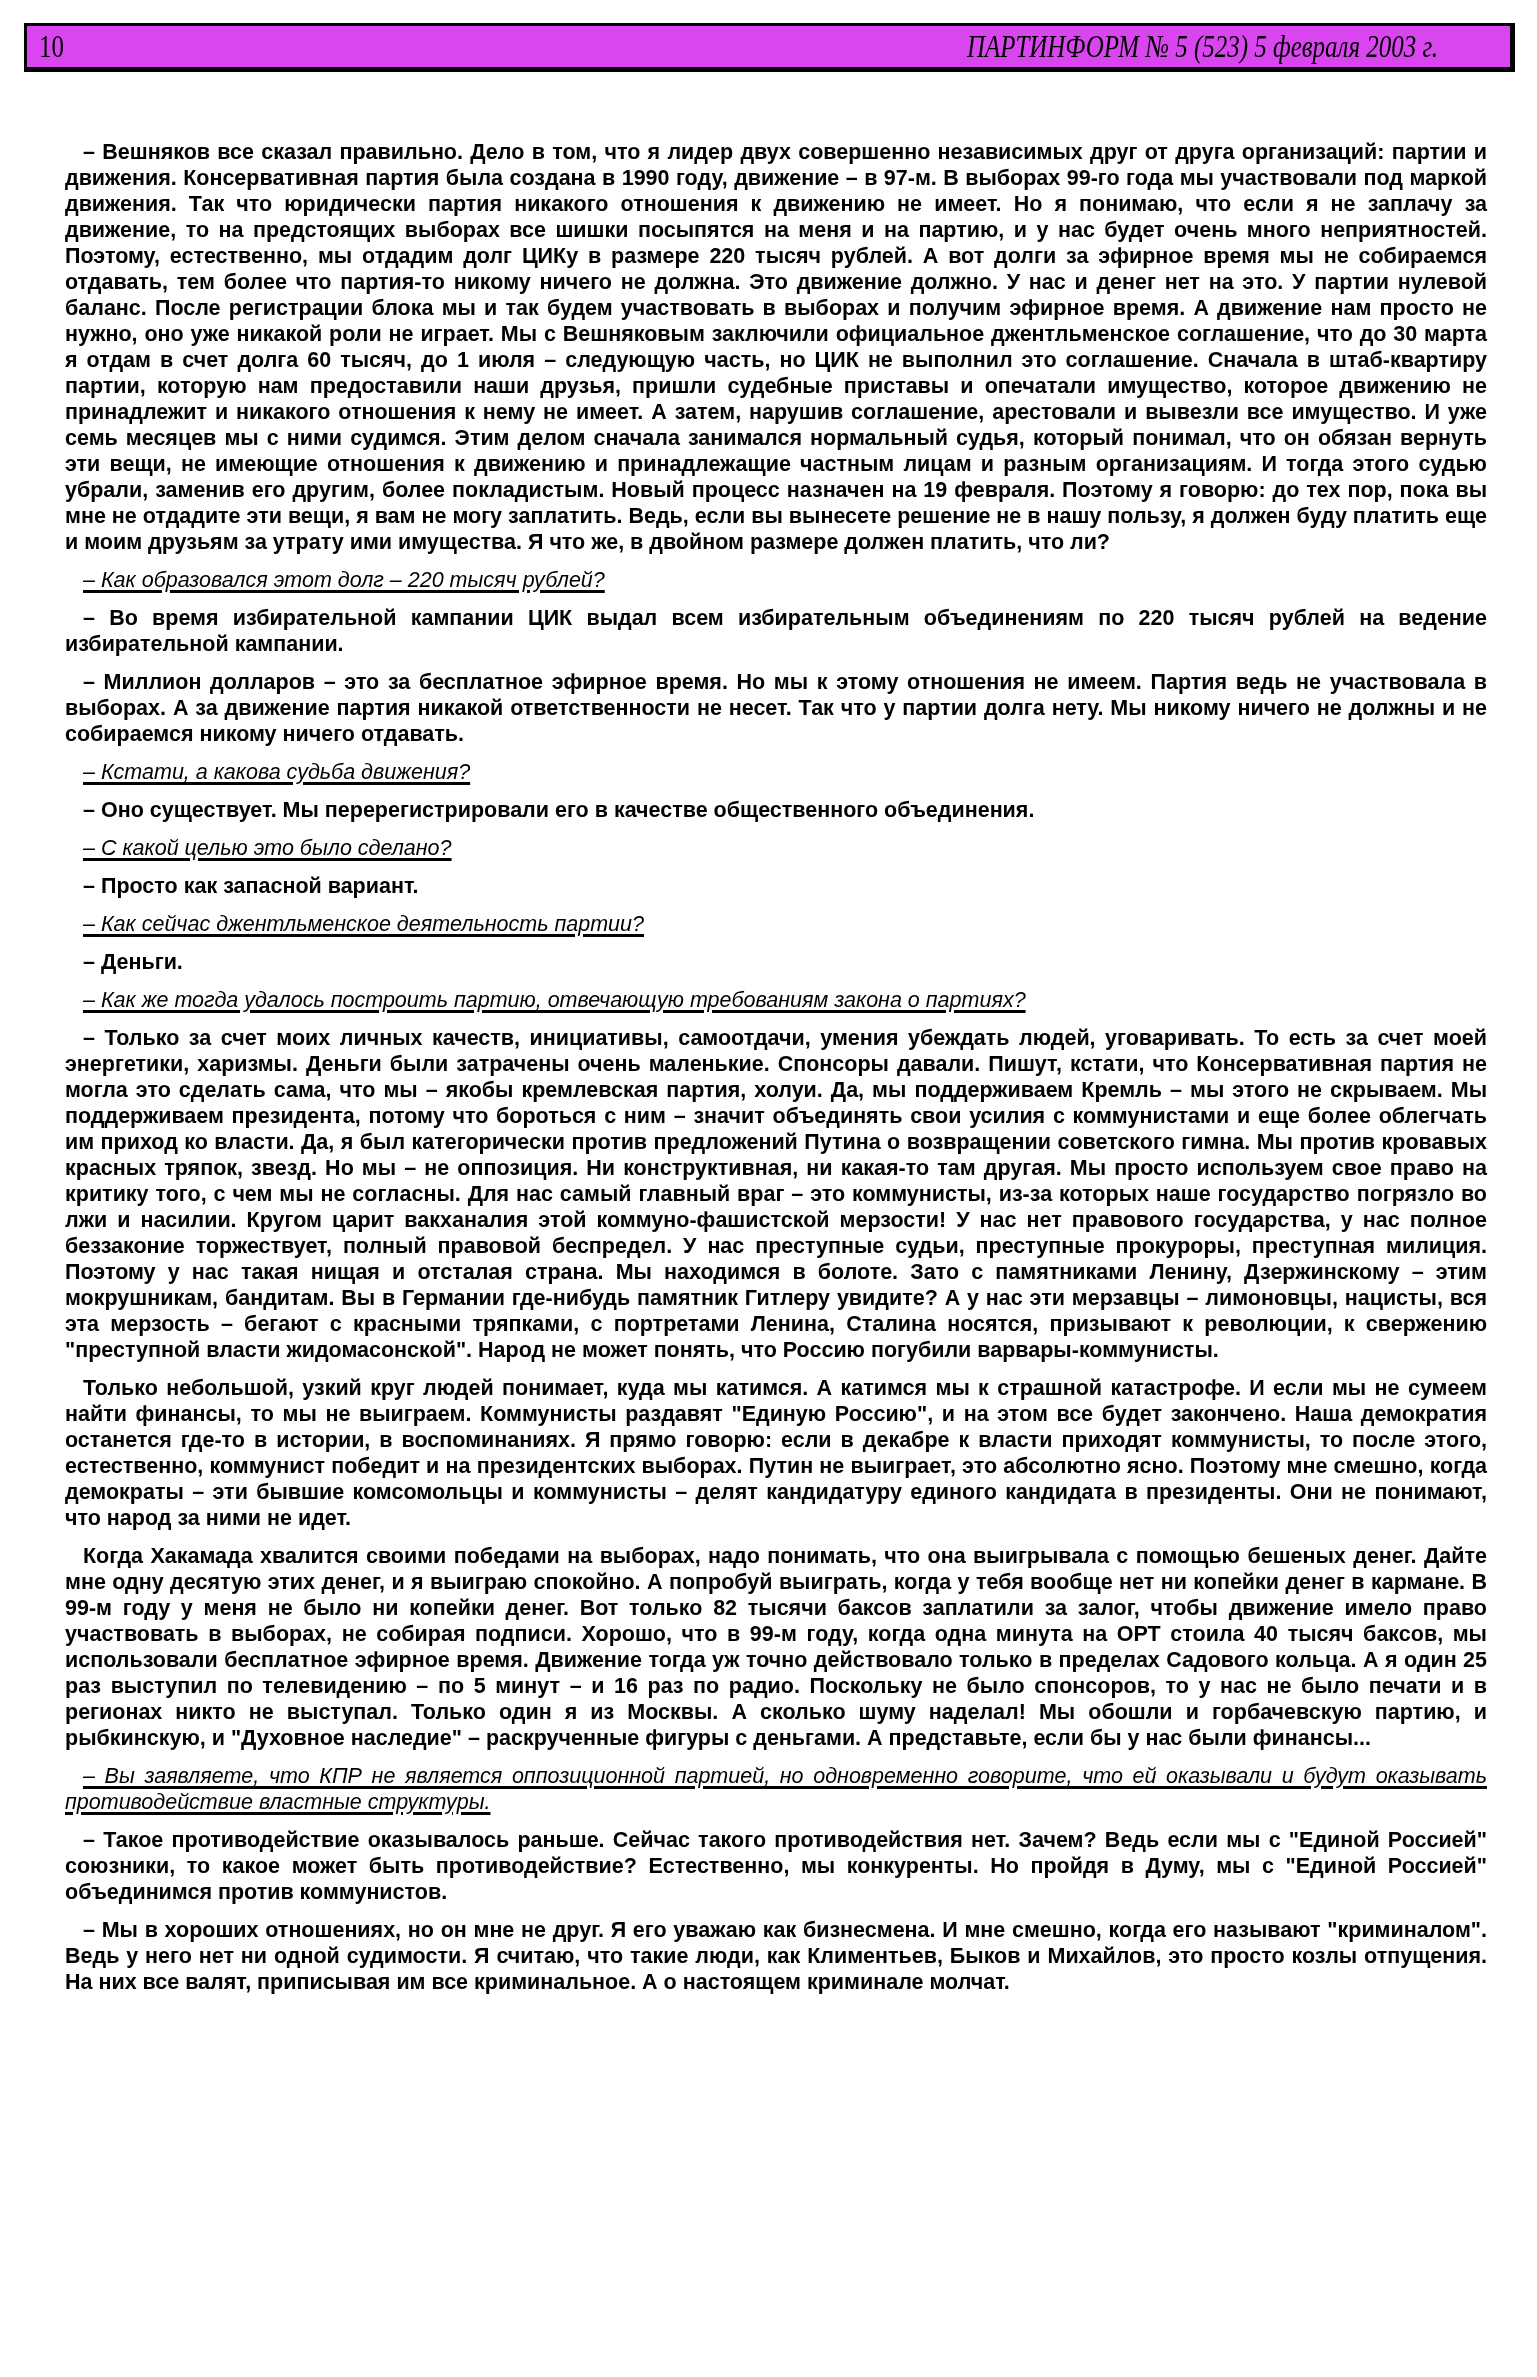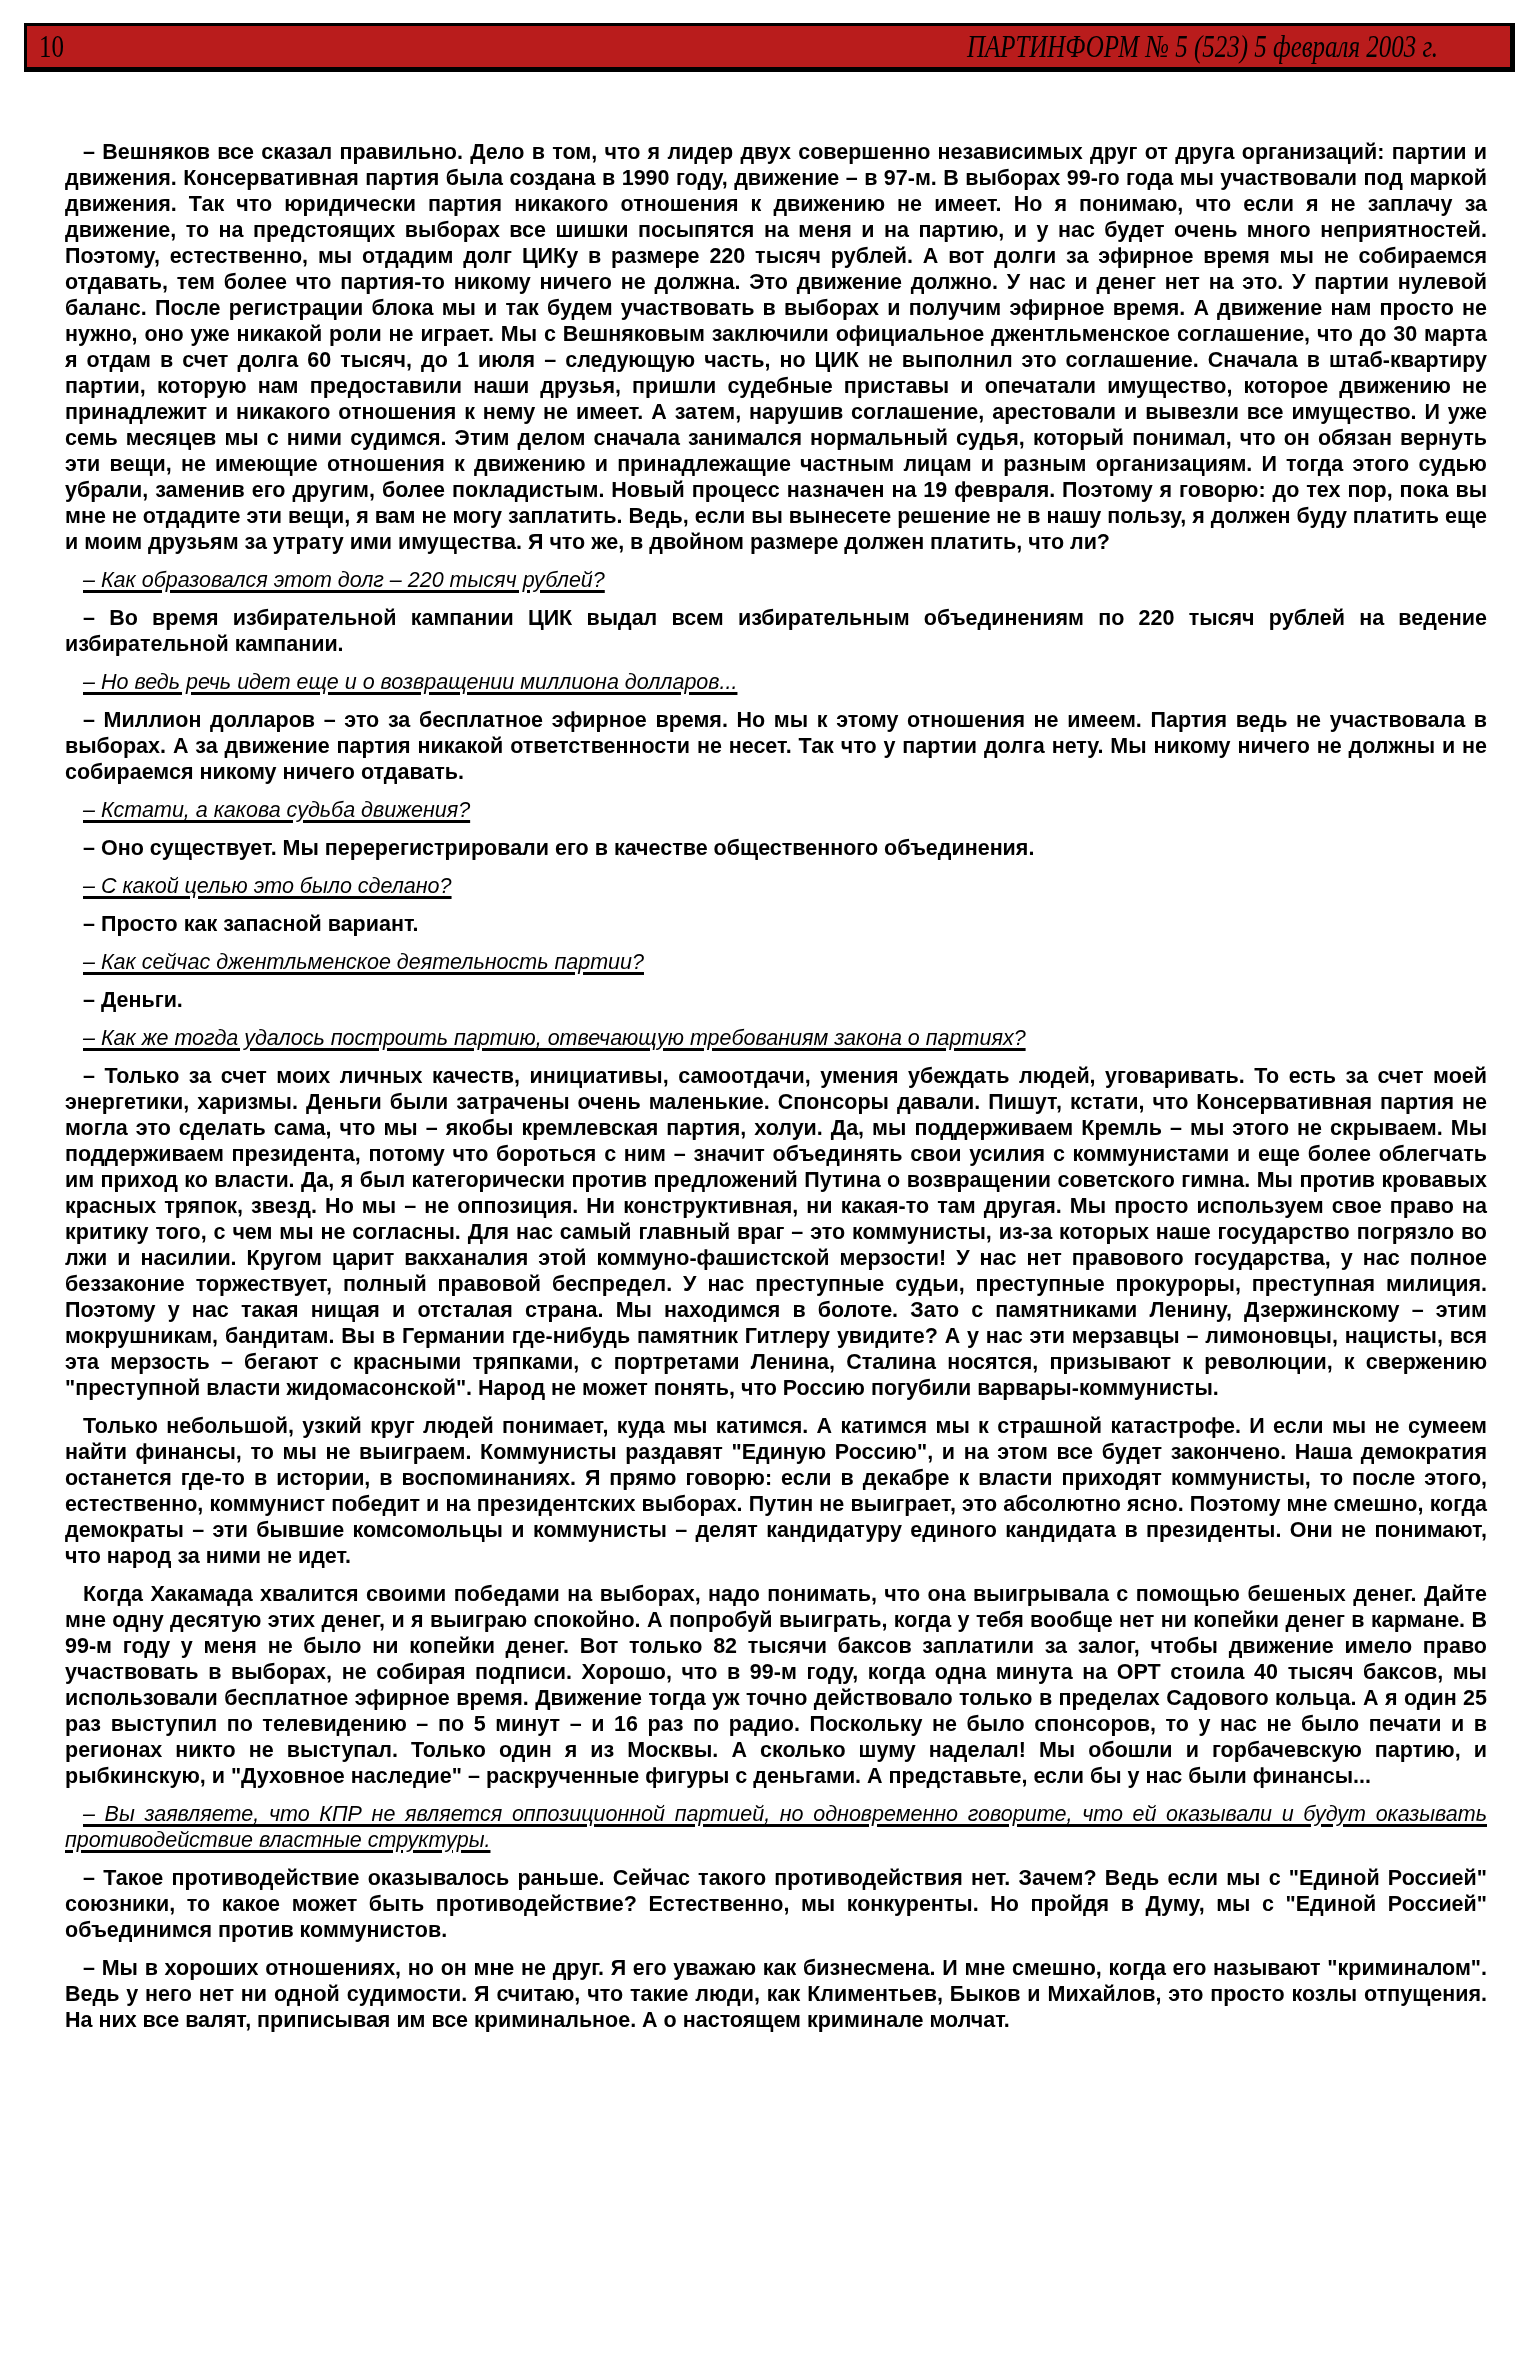--- a/index.html
+++ b/index.html
@@ -1,20 +1,20 @@
 <!DOCTYPE html>
 <html style="font-size:10.2px"><head>
 <meta charset="utf-8">
 <style>
   html, body { margin: 0; padding: 0; background: #ffffff; }
   body { width: 1537px; height: 2377px; position: relative; overflow: hidden; color: #000; }
   .header-box {
     position: absolute; left: 24px; top: 23px; width: 1483px; height: 41px;
     border: 3.8px solid #000; border-right-width: 5.8px; border-bottom-width: 5.8px;
-    box-sizing: content-box; background: #b91c1c;
+    box-sizing: content-box; background: #d946ef;
   }
   .page-number {
     position: absolute; left: 11.5px; top: 1.3px;
     font-family: "Liberation Serif", serif; font-size: 32px; line-height: 38px;
     transform: scaleX(0.78); transform-origin: left center;
   }
   .masthead {
     position: absolute; right: 72px; top: 1.3px;
     font-family: "Liberation Serif", serif; font-style: italic; font-size: 32px; line-height: 38px;
     transform: scaleX(0.78); transform-origin: right center; white-space: nowrap;
@@ -37,21 +37,20 @@
 
 <div class="header-box">
   <span class="page-number">10</span>
   <span class="masthead">ПАРТИНФОРМ № 5 (523) 5 февраля 2003 г.</span>
 </div>
 
 <div class="article">
   <p class="para">– Вешняков все сказал правильно. Дело в том, что я лидер двух совершенно независимых друг от друга организаций: партии и движения. Консервативная партия была создана в 1990 году, движение – в 97-м. В выборах 99-го года мы участвовали под маркой движения. Так что юридически партия никакого отношения к движению не имеет. Но я понимаю, что если я не заплачу за движение, то на предстоящих выборах все шишки посыпятся на меня и на партию, и у нас будет очень много неприятностей. Поэтому, естественно, мы отдадим долг ЦИКу в размере 220 тысяч рублей. А вот долги за эфирное время мы не собираемся отдавать, тем более что партия-то никому ничего не должна. Это движение должно. У нас и денег нет на это. У партии нулевой баланс. После регистрации блока мы и так будем участвовать в выборах и получим эфирное время. А движение нам просто не нужно, оно уже никакой роли не играет. Мы с Вешняковым заключили официальное джентльменское соглашение, что до 30 марта я отдам в счет долга 60 тысяч, до 1 июля – следующую часть, но ЦИК не выполнил это соглашение. Сначала в штаб-квартиру партии, которую нам предоставили наши друзья, пришли судебные приставы и опечатали имущество, которое движению не принадлежит и никакого отношения к нему не имеет. А затем, нарушив соглашение, арестовали и вывезли все имущество. И уже семь месяцев мы с ними судимся. Этим делом сначала занимался нормальный судья, который понимал, что он обязан вернуть эти вещи, не имеющие отношения к движению и принадлежащие частным лицам и разным организациям. И тогда этого судью убрали, заменив его другим, более покладистым. Новый процесс назначен на 19 февраля. Поэтому я говорю: до тех пор, пока вы мне не отдадите эти вещи, я вам не могу заплатить. Ведь, если вы вынесете решение не в нашу пользу, я должен буду платить еще и моим друзьям за утрату ими имущества. Я что же, в двойном размере должен платить, что ли?</p>
   <p class="q">– Как образовался этот долг – 220 тысяч рублей?</p>
   <p class="para">– Во время избирательной кампании ЦИК выдал всем избирательным объединениям по 220 тысяч рублей на ведение избирательной кампании.</p>
-  <p class="q">– Но ведь речь идет еще и о возвращении миллиона долларов...</p>
   <p class="para">– Миллион долларов – это за бесплатное эфирное время. Но мы к этому отношения не имеем. Партия ведь не участвовала в выборах. А за движение партия никакой ответственности не несет. Так что у партии долга нету. Мы никому ничего не должны и не собираемся никому ничего отдавать.</p>
   <p class="q">– Кстати, а какова судьба движения?</p>
   <p class="para">– Оно существует. Мы перерегистрировали его в качестве общественного объединения.</p>
   <p class="q">– С какой целью это было сделано?</p>
   <p class="para">– Просто как запасной вариант.</p>
   <p class="q">– Как сейчас джентльменское деятельность партии?</p>
   <p class="para">– Деньги.</p>
   <p class="q">– Как же тогда удалось построить партию, отвечающую требованиям закона о партиях?</p>
   <p class="para">– Только за счет моих личных качеств, инициативы, самоотдачи, умения убеждать людей, уговаривать. То есть за счет моей энергетики, харизмы. Деньги были затрачены очень маленькие. Спонсоры давали. Пишут, кстати, что Консервативная партия не могла это сделать сама, что мы – якобы кремлевская партия, холуи. Да, мы поддерживаем Кремль – мы этого не скрываем. Мы поддерживаем президента, потому что бороться с ним – значит объединять свои усилия с коммунистами и еще более облегчать им приход ко власти. Да, я был категорически против предложений Путина о возвращении советского гимна. Мы против кровавых красных тряпок, звезд. Но мы – не оппозиция. Ни конструктивная, ни какая-то там другая. Мы просто используем свое право на критику того, с чем мы не согласны. Для нас самый главный враг – это коммунисты, из-за которых наше государство погрязло во лжи и насилии. Кругом царит вакханалия этой коммуно-фашистской мерзости! У нас нет правового государства, у нас полное беззаконие торжествует, полный правовой беспредел. У нас преступные судьи, преступные прокуроры, преступная милиция. Поэтому у нас такая нищая и отсталая страна. Мы находимся в болоте. Зато с памятниками Ленину, Дзержинскому – этим мокрушникам, бандитам. Вы в Германии где-нибудь памятник Гитлеру увидите? А у нас эти мерзавцы – лимоновцы, нацисты, вся эта мерзость – бегают с красными тряпками, с портретами Ленина, Сталина носятся, призывают к революции, к свержению "преступной власти жидомасонской". Народ не может понять, что Россию погубили варвары-коммунисты.</p>
   <p class="para">Только небольшой, узкий круг людей понимает, куда мы катимся. А катимся мы к страшной катастрофе. И если мы не сумеем найти финансы, то мы не выиграем. Коммунисты раздавят "Единую Россию", и на этом все будет закончено. Наша демократия останется где-то в истории, в воспоминаниях. Я прямо говорю: если в декабре к власти приходят коммунисты, то после этого, естественно, коммунист победит и на президентских выборах. Путин не выиграет, это абсолютно ясно. Поэтому мне смешно, когда демократы – эти бывшие комсомольцы и коммунисты – делят кандидатуру единого кандидата в президенты. Они не понимают, что народ за ними не идет.</p>

